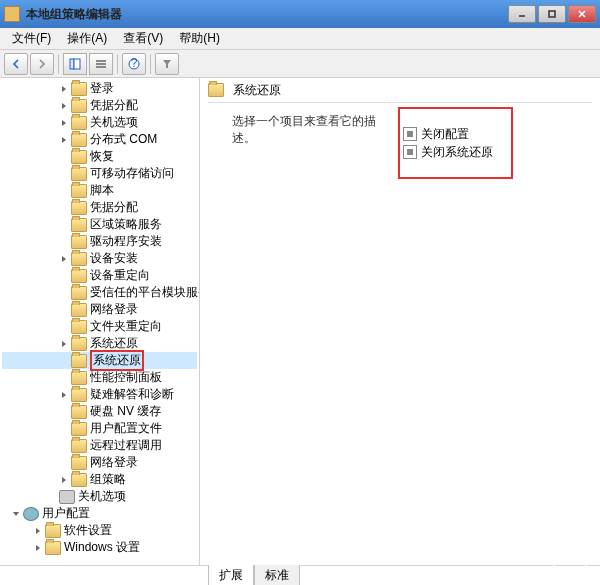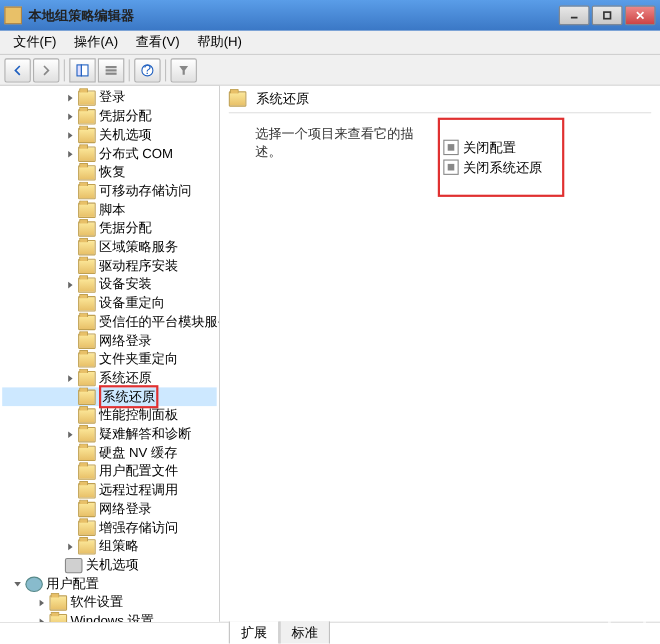--- a/index.html
+++ b/index.html
@@ -245,25 +245,20 @@
         <span class="tree-expander none"></span>
         <span class="tree-icon folder-icon"></span>
         <span class="tree-label">远程过程调用</span>
       </div>
       <div class="tree-item" style="--indent: 56px;">
         <span class="tree-expander none"></span>
         <span class="tree-icon folder-icon"></span>
         <span class="tree-label">网络登录</span>
       </div>
       <div class="tree-item" style="--indent: 56px;">
-        <span class="tree-expander none"></span>
-        <span class="tree-icon folder-icon"></span>
-        <span class="tree-label">增强存储访问</span>
-      </div>
-      <div class="tree-item" style="--indent: 56px;">
         <span class="tree-expander "></span>
         <span class="tree-icon folder-icon"></span>
         <span class="tree-label">组策略</span>
       </div>
       <div class="tree-item" style="--indent: 44px;">
         <span class="tree-expander none"></span>
         <span class="tree-icon group-icon"></span>
         <span class="tree-label">关机选项</span>
       </div>
       <div class="tree-item" style="--indent: 8px;">

